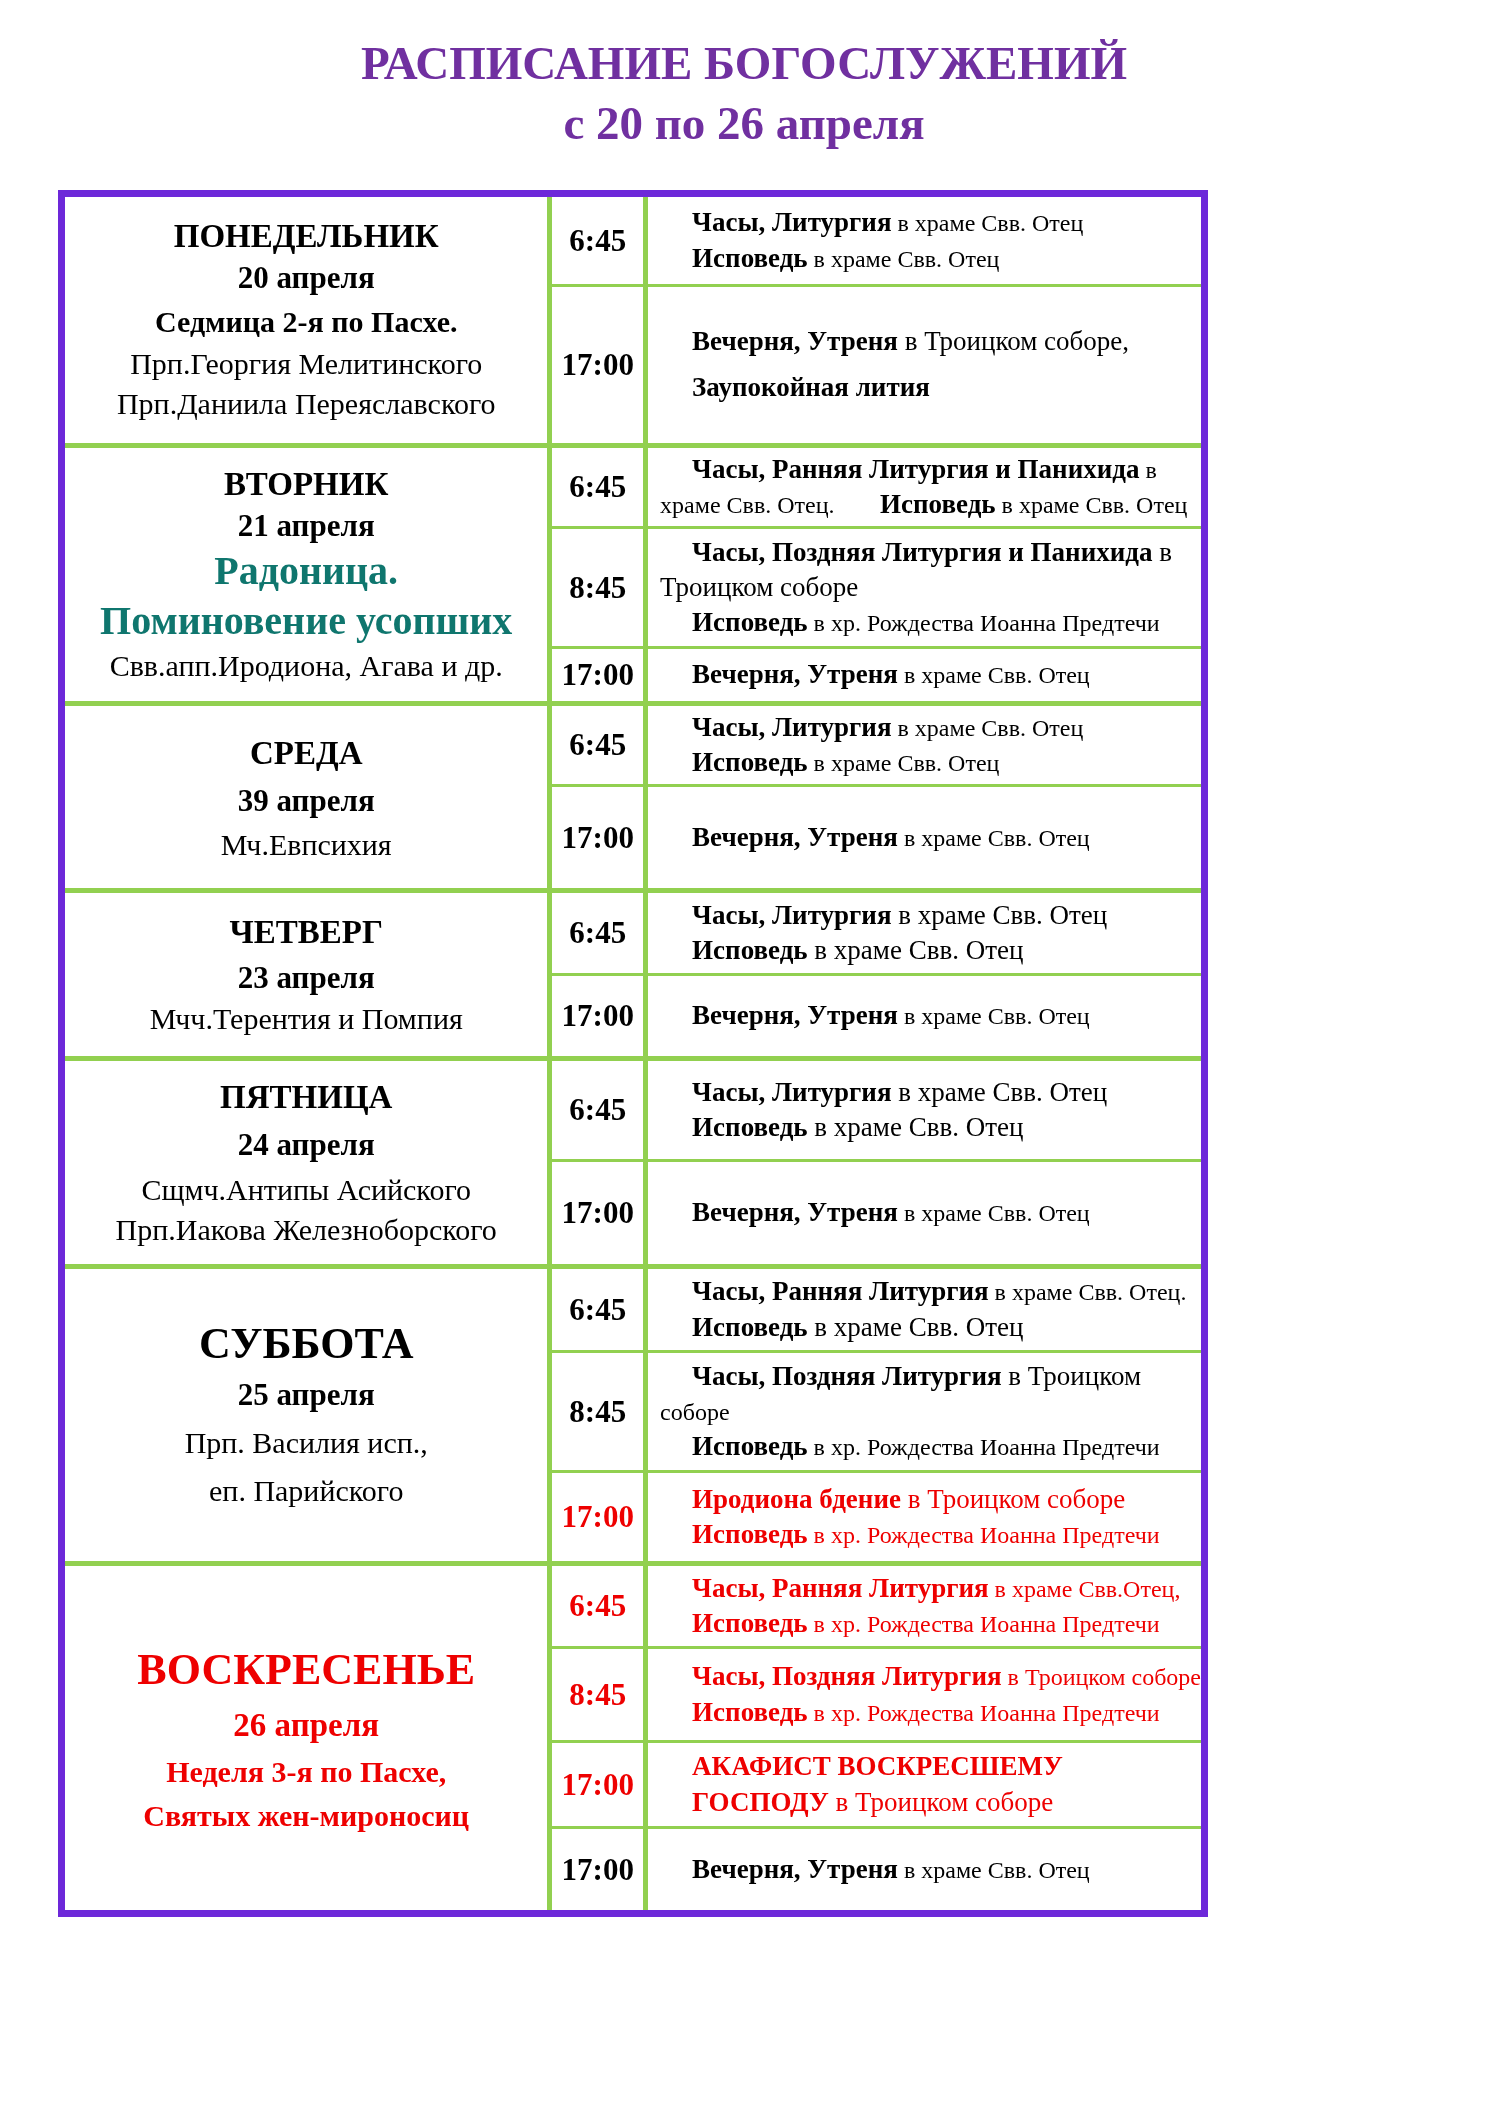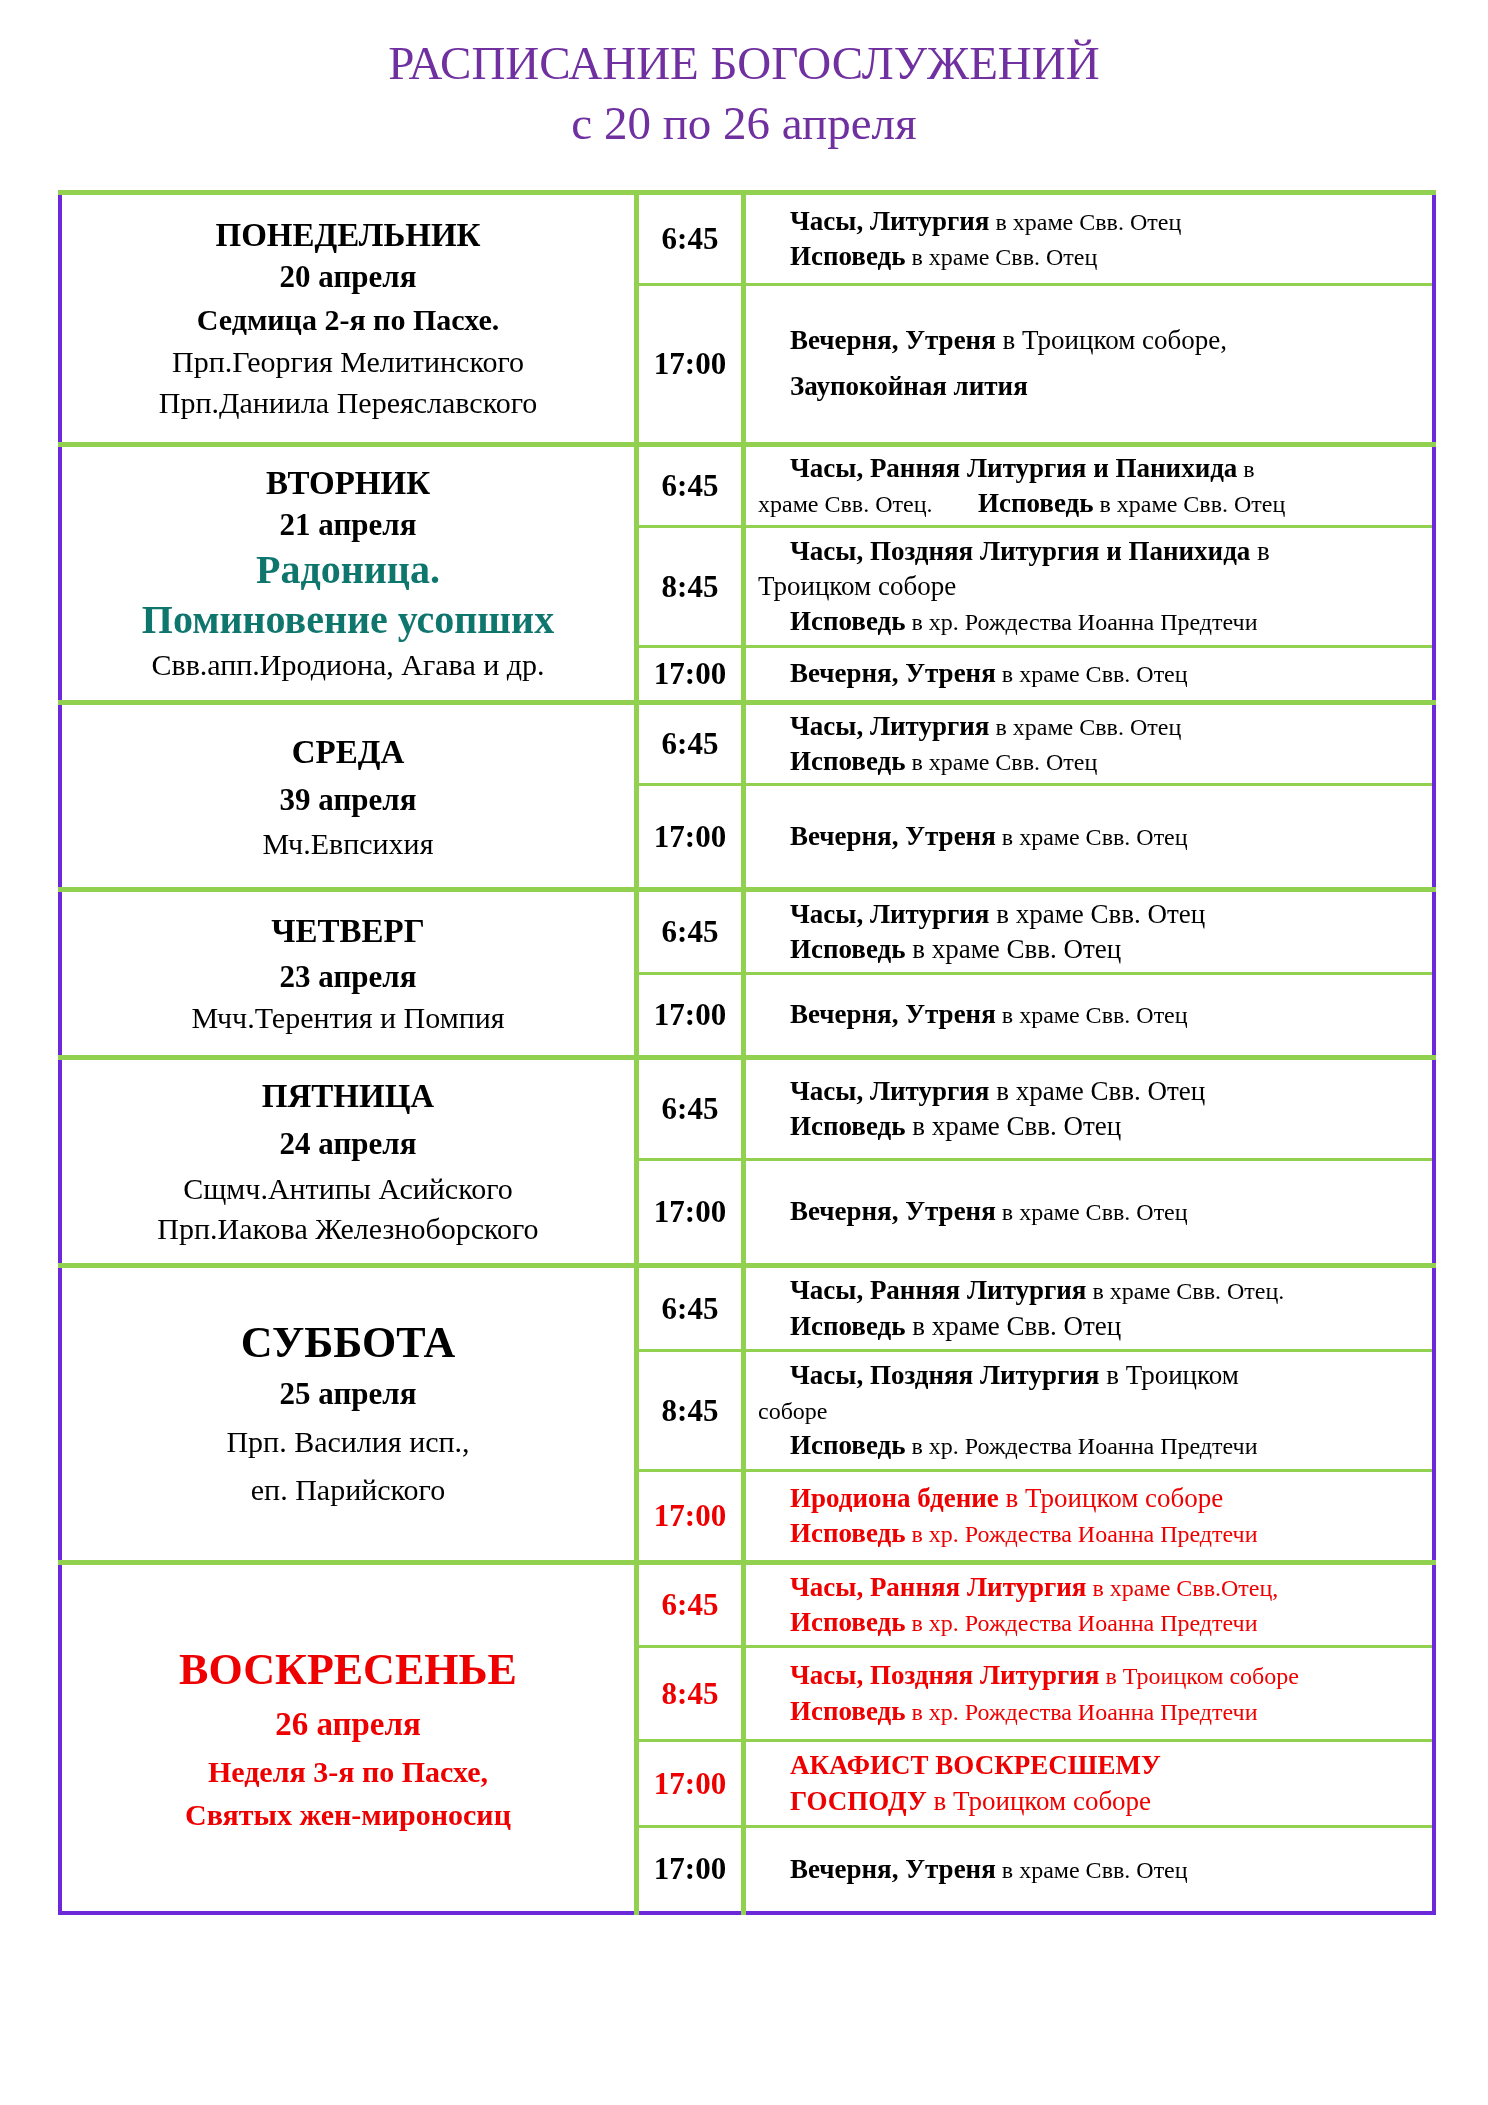--- a/index.html
+++ b/index.html
@@ -1,20 +1,20 @@
 <!DOCTYPE html>
 <html><head>
 <meta charset="utf-8">
 <style>
   html, body { margin: 0; padding: 0; background: #ffffff; }
   body { width: 1488px; height: 2105px; position: relative; font-family: "Liberation Serif", serif; color: #000; }
-  .title { position: absolute; left: 0; width: 1488px; text-align: center; color: #7030a0; font-weight: normal; font-family: "Liberation Serif", serif; }
+  .title { position: absolute; left: 0; width: 1488px; text-align: center; color: #7030a0; font-weight: bold; font-family: "Liberation Serif", serif; }
   .title.l1 { top: 36px; font-size: 47px; letter-spacing: 0px; }
   .title.l2 { top: 96px; font-size: 47px; }
-  table.sched { position: absolute; left: 58px; top: 190px; width: 1378px; border-collapse: collapse; border: 4px solid #6d28d9; }
+  table.sched { position: absolute; left: 58px; top: 190px; width: 1150px; border-collapse: collapse; border: 7px solid #6d28d9; }
   table.sched td { border: 3px solid #92d050; padding: 0; vertical-align: middle; }
   table.sched tr.daystart td { border-top: 5px solid #92d050; }
   td.day { width: 572px; text-align: center; }
   td.time { width: 102px; text-align: center; font-weight: bold; font-size: 31px; border-left: 5px solid #92d050 !important; border-right: 5px solid #92d050 !important; }
   td.desc { padding-left: 12px !important; font-size: 27px; line-height: 1.3; text-align: left; }
   .dname { font-weight: bold; font-size: 33px; line-height: 1.3; }
   .dname.big { font-size: 44px; }
   .ddate { font-weight: bold; font-size: 31px; line-height: 1.3; }
   .dfeast { font-weight: bold; font-size: 30px; line-height: 1.5; }
   .dsaint { font-size: 30px; line-height: 1.35; }

